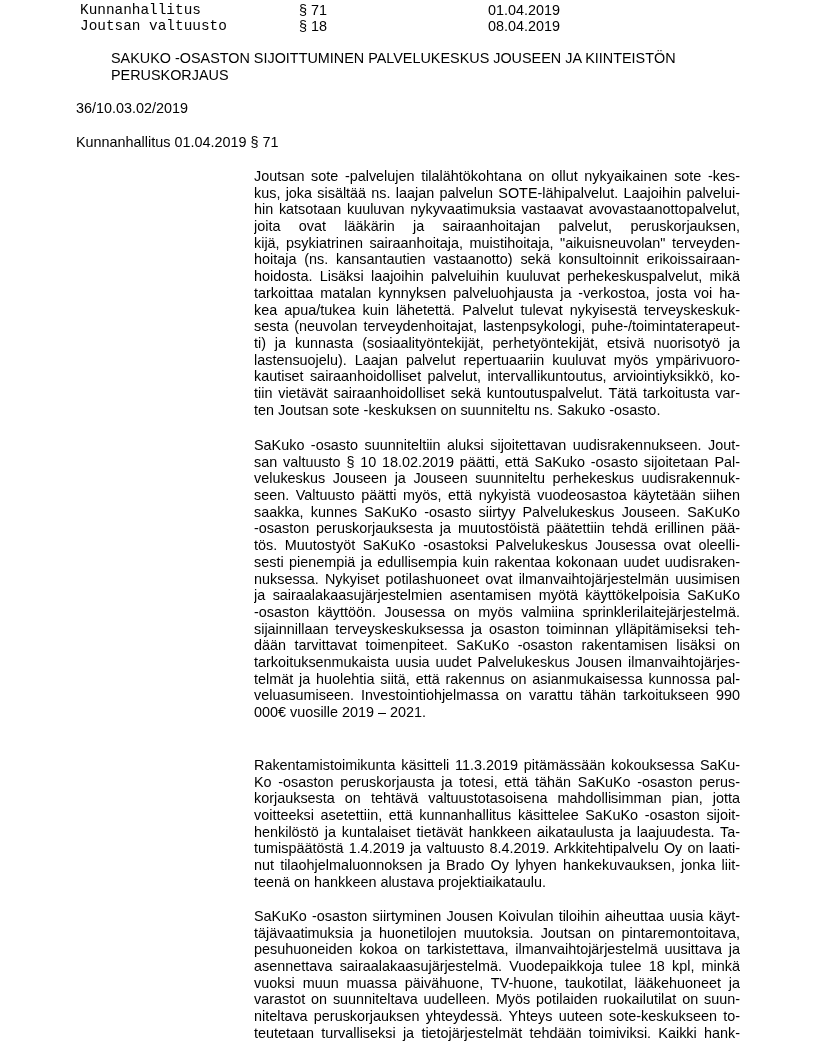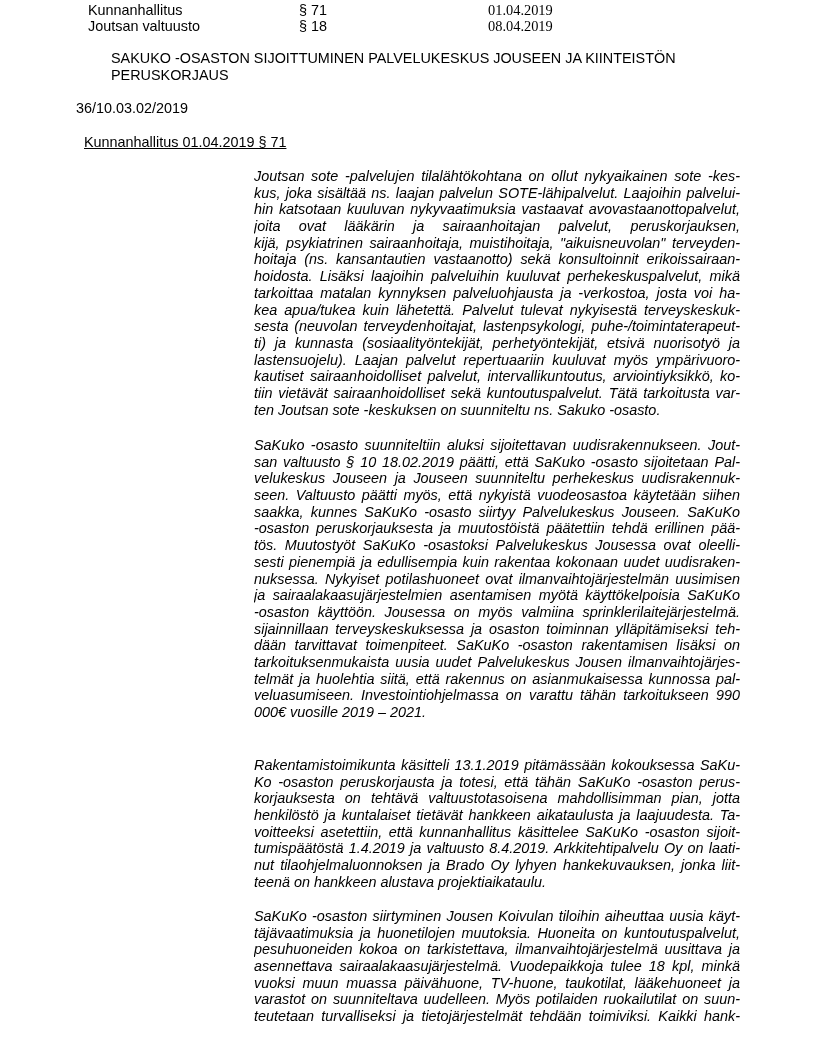--- a/index.html
+++ b/index.html
@@ -3,33 +3,33 @@
 <meta charset="utf-8">
 <style>
   html, body { margin: 0; padding: 0; background: #ffffff; }
   body {
     width: 816px; height: 1056px; overflow: hidden; position: relative;
     font-family: "Liberation Sans", sans-serif; color: #000;
     font-size: 14.4px;
   }
   .hdr-row { position: absolute; left: 76px; height: 17px; line-height: 17px; width: 700px; }
   .hdr-row span { position: absolute; top: 0; white-space: nowrap; }
-  .c1 { left: 12px; }
+  .c1 { left: 4px; font-family: Liberation Mono, monospace; }
   .c2 { left: 199px; margin-left: 24px; }
-  .c3 { left: 412px; font-family: Liberation Serif, serif; }
+  .c3 { left: 412px; }
   .title { position: absolute; left: 76px; top: 50px; line-height: 17px; width: 700px; }
   .title div { white-space: nowrap; margin-left: 35px; }
   .docnum { position: absolute; left: 76px; top: 100px; line-height: 17px; }
-  .meeting { position: absolute; left: 84px; top: 134px; line-height: 17px; text-decoration: underline; }
+  .meeting { position: absolute; left: 76px; top: 134px; line-height: 17px; }
   .body { position: absolute; left: 254px; width: 486px; }
   .p1 { position: absolute; top: 168px; }
   .p2 { position: absolute; top: 437px; }
   .p3 { position: absolute; top: 757px; }
   .p4 { position: absolute; top: 908px; }
-  .ln { display:block; width: 486px; text-align: justify; text-align-last: justify; height: 16.7px; line-height: 16.7px; overflow: hidden; white-space: normal; font-style: italic; }
+  .ln { display:block; width: 486px; text-align: justify; text-align-last: justify; height: 16.7px; line-height: 16.7px; overflow: hidden; white-space: normal; }
   .ln.last { text-align-last: left; }
 </style>
 </head>
 <body>
 
 <div class="hdr-row" style="top:2px;">
   <span class="c1">Kunnanhallitus</span>
   <span class="c2">§ 71</span>
   <span class="c3">01.04.2019</span>
 </div>
@@ -77,30 +77,31 @@
     <div class="ln">ja sairaalakaasujärjestelmien asentamisen myötä käyttökelpoisia SaKuKo</div>
     <div class="ln">-osaston käyttöön.  Jousessa on myös valmiina sprinklerilaitejärjestelmä.</div>
     <div class="ln">sijainnillaan terveyskeskuksessa ja osaston toiminnan ylläpitämiseksi teh-</div>
     <div class="ln">dään tarvittavat toimenpiteet. SaKuKo -osaston rakentamisen lisäksi on</div>
     <div class="ln">tarkoituksenmukaista uusia uudet Palvelukeskus Jousen ilmanvaihtojärjes-</div>
     <div class="ln">telmät ja huolehtia siitä, että rakennus on asianmukaisessa kunnossa pal-</div>
     <div class="ln">veluasumiseen. Investointiohjelmassa on varattu tähän tarkoitukseen 990</div>
     <div class="ln last">000€ vuosille 2019 – 2021.</div>
   </div>
 <div class="body p3">
-    <div class="ln">Rakentamistoimikunta käsitteli 13.1.2019 pitämässään kokouksessa SaKu-</div>
+    <div class="ln">Rakentamistoimikunta käsitteli 11.3.2019 pitämässään kokouksessa SaKu-</div>
     <div class="ln">Ko -osaston peruskorjausta ja totesi, että tähän SaKuKo -osaston perus-</div>
     <div class="ln">korjauksesta on tehtävä valtuustotasoisena mahdollisimman pian, jotta</div>
+    <div class="ln">voitteeksi asetettiin, että kunnanhallitus käsittelee SaKuKo -osaston sijoit-</div>
     <div class="ln">henkilöstö ja kuntalaiset tietävät hankkeen aikataulusta ja laajuudesta. Ta-</div>
-    <div class="ln">voitteeksi asetettiin, että kunnanhallitus käsittelee SaKuKo -osaston sijoit-</div>
     <div class="ln">tumispäätöstä 1.4.2019 ja valtuusto 8.4.2019. Arkkitehtipalvelu Oy on laati-</div>
     <div class="ln">nut tilaohjelmaluonnoksen ja Brado Oy lyhyen hankekuvauksen, jonka liit-</div>
     <div class="ln last">teenä on hankkeen alustava projektiaikataulu.</div>
   </div>
 <div class="body p4">
     <div class="ln">SaKuKo -osaston siirtyminen Jousen Koivulan tiloihin aiheuttaa uusia käyt-</div>
-    <div class="ln">täjävaatimuksia ja huonetilojen muutoksia. Huoneita on kuntoutuspalvelut,</div>
+    <div class="ln">täjävaatimuksia ja huonetilojen muutoksia. Joutsan on pintaremontoitava,</div>
     <div class="ln">pesuhuoneiden kokoa on tarkistettava, ilmanvaihtojärjestelmä uusittava ja</div>
     <div class="ln">asennettava sairaalakaasujärjestelmä. Vuodepaikkoja tulee 18 kpl, minkä</div>
     <div class="ln">vuoksi muun muassa päivähuone, TV-huone, taukotilat, lääkehuoneet ja</div>
     <div class="ln">varastot on suunniteltava uudelleen. Myös potilaiden ruokailutilat on suun-</div>
+    <div class="ln">niteltava peruskorjauksen yhteydessä. Yhteys uuteen sote-keskukseen to-</div>
     <div class="ln">teutetaan turvalliseksi ja tietojärjestelmät tehdään toimiviksi. Kaikki hank-</div>
   </div>
 
 </body></html>

